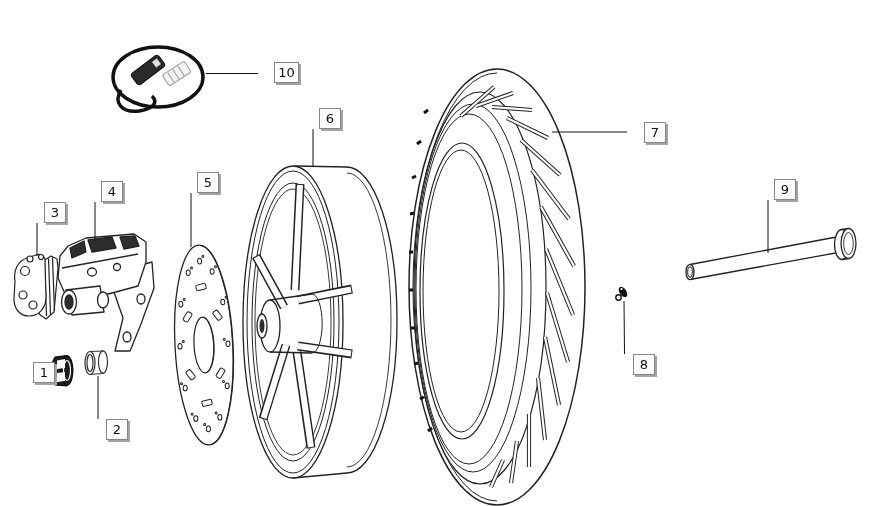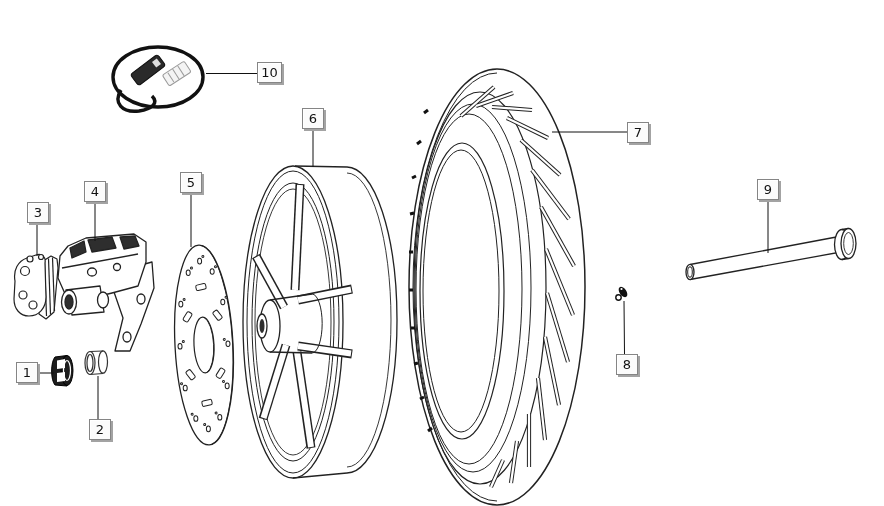--- a/index.html
+++ b/index.html
@@ -12,21 +12,21 @@
     background:var(--page-bg);
     font-family:"DejaVu Sans","Liberation Sans",sans-serif;
   }
   #stage svg{position:absolute;left:0;top:0;}
   .callout{
     position:absolute; width:22px; height:21px; box-sizing:border-box;
     background:var(--label-bg);
     border:1px solid var(--label-border);
     box-shadow:2px 2px 0 var(--label-shadow), inset 1px 1px 0 #ffffff;
     display:flex; align-items:center; justify-content:center;
-    font-size:13px; line-height:1; color:#111; cursor:pointer; user-select:none;
+    font-size:13px; line-height:1; color:#111; cursor:pointer; user-select:none;margin-left:17px;
   }
   .callout.wide{width:25px;}
 </style>
 </head>
 <body>
 
 <div id="stage">
 
   <svg width="884" height="506" viewBox="0 0 884 506">
 

